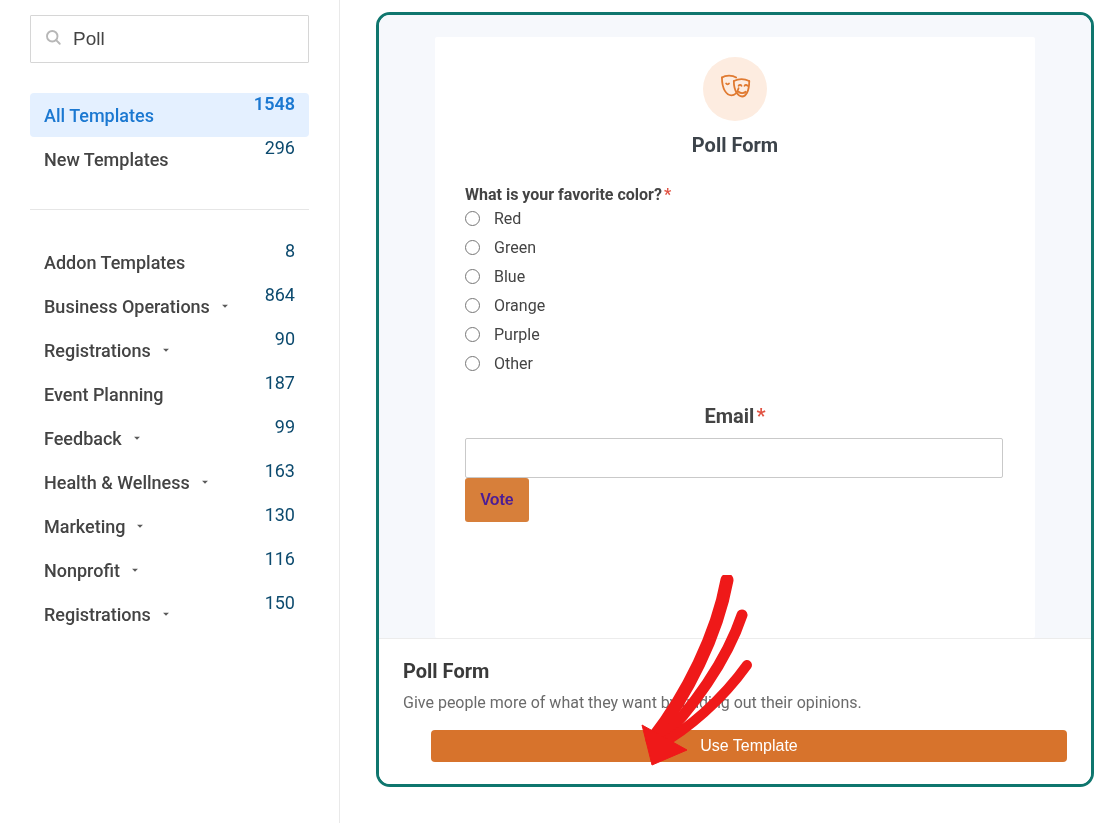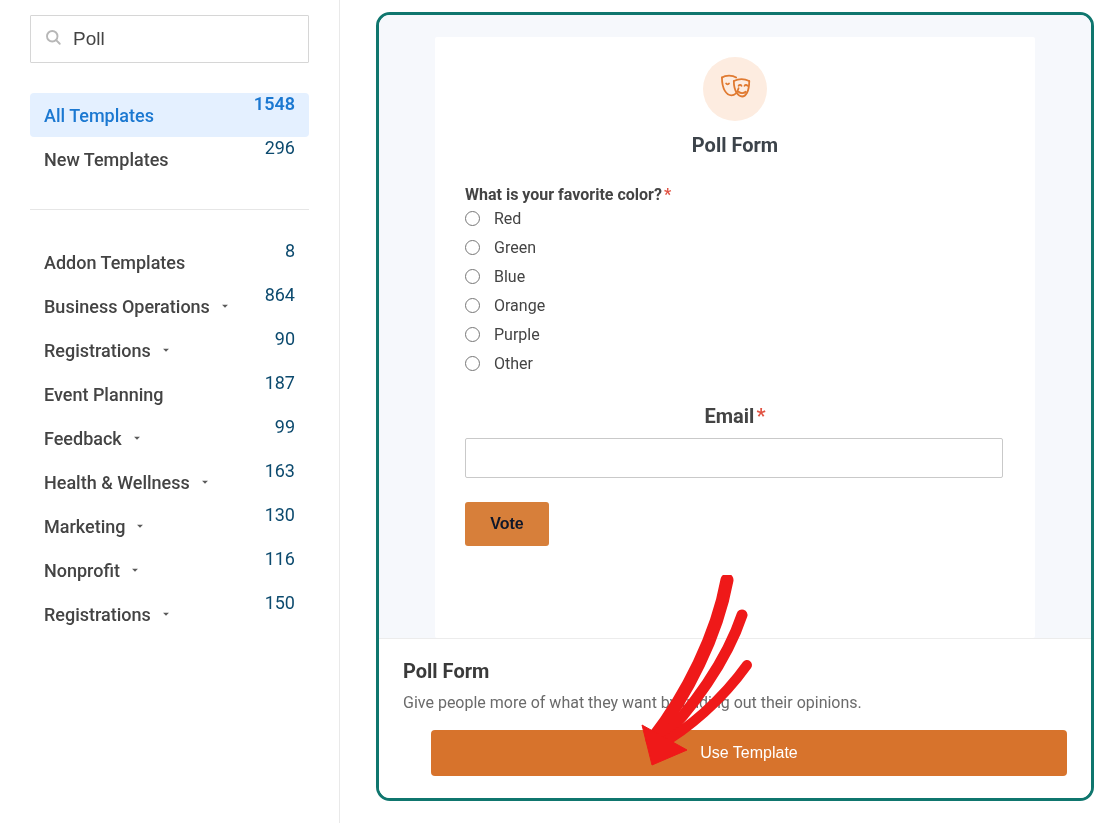--- a/index.html
+++ b/index.html
@@ -158,27 +158,26 @@
   .email-input {
     margin-top: 10px;
     width: 538px;
     height: 40px;
     border: 1px solid #c9c9c9;
     border-radius: 2px;
     padding: 0 10px;
     font-size: 15px;
   }
   .vote-btn {
-    margin-top: 24px;
     background: #d77f3a;
-    color: #0f172a;
+    color: #4c1d95;
     border: none;
     border-radius: 3px;
     height: 44px;
-    width: 84px;
+    width: 64px;
     font-size: 16px;
     font-weight: 600;
     cursor: pointer;
   }
 
   .card-footer {
     background: #fff;
     border-top: 1px solid #ececec;
     padding: 20px 24px 22px 24px;
   }
@@ -192,21 +191,21 @@
     font-size: 16px;
     color: #6b6b6b;
     margin-bottom: 18px;
   }
   .footer-btns {
     display: flex;
     gap: 14px;
   }
   .btn {
     flex: 1;
-    height: 46px;
+    height: 32px;
     border-radius: 4px;
     font-size: 16px;
     font-weight: 500;
     cursor: pointer;
     display: flex;
     align-items: center;
     justify-content: center;
     margin-left: 28px;
   }
   .btn-primary {

